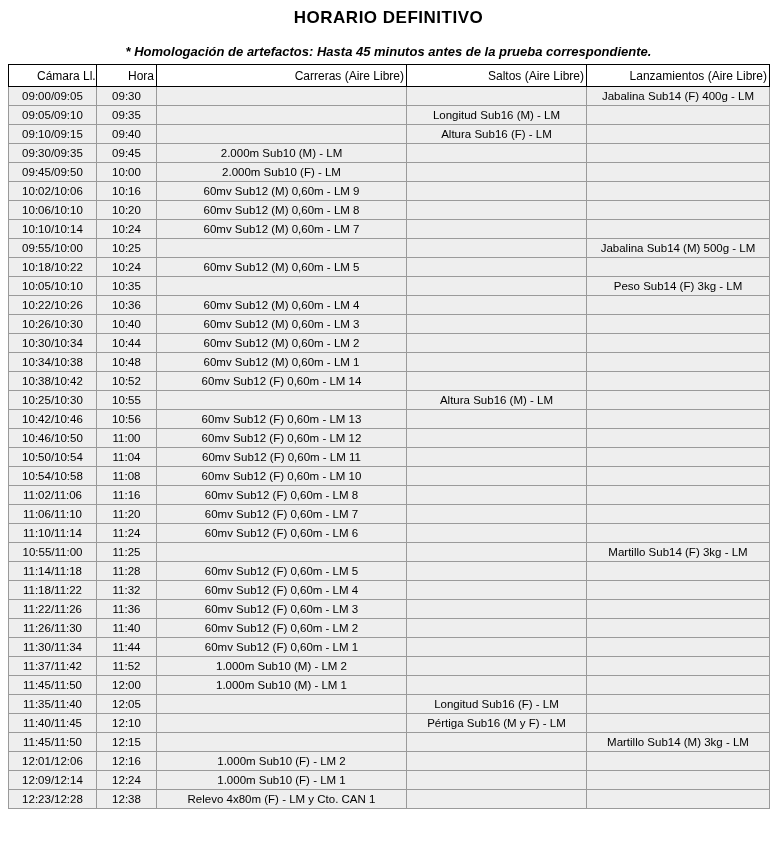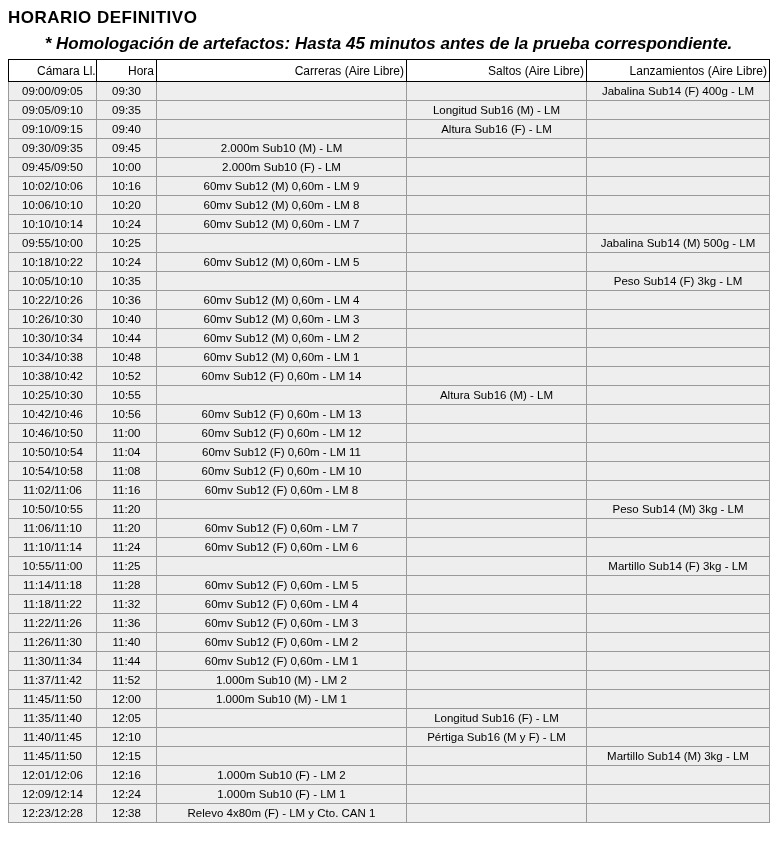--- a/index.html
+++ b/index.html
@@ -12,28 +12,29 @@
     color: #000000;
   }
   .page {
     width: 777px;
     height: 855px;
     box-sizing: border-box;
     background: #ffffff;
     padding: 6px 8px 4px 8px;
   }
   .doc-title {
+    text-align: center;
     font-size: 17px;
     font-weight: bold;
     letter-spacing: 0.5px;
-    margin: 2px 0 6px 0;
+    margin: 2px 0 16px 0;
   }
   .doc-subtitle {
     text-align: center;
-    font-size: 17px;
+    font-size: 13px;
     font-style: italic;
     font-weight: bold;
     margin: 0 0 5px 0;
   }
   table.schedule {
     border-collapse: collapse;
     width: 761px;
     table-layout: fixed;
     border: 1px solid #000000;
   }
@@ -245,27 +246,20 @@
           <td class="lanzamientos"></td>
         </tr>
         <tr class="shade">
           <td class="camara">11:02/11:06</td>
           <td class="hora">11:16</td>
           <td class="carreras">60mv Sub12 (F) 0,60m - LM 8</td>
           <td class="saltos"></td>
           <td class="lanzamientos"></td>
         </tr>
         <tr class="shade">
-          <td class="camara">10:50/10:55</td>
-          <td class="hora">11:20</td>
-          <td class="carreras"></td>
-          <td class="saltos"></td>
-          <td class="lanzamientos">Peso Sub14 (M) 3kg - LM</td>
-        </tr>
-        <tr class="shade">
           <td class="camara">11:06/11:10</td>
           <td class="hora">11:20</td>
           <td class="carreras">60mv Sub12 (F) 0,60m - LM 7</td>
           <td class="saltos"></td>
           <td class="lanzamientos"></td>
         </tr>
         <tr class="shade">
           <td class="camara">11:10/11:14</td>
           <td class="hora">11:24</td>
           <td class="carreras">60mv Sub12 (F) 0,60m - LM 6</td>

